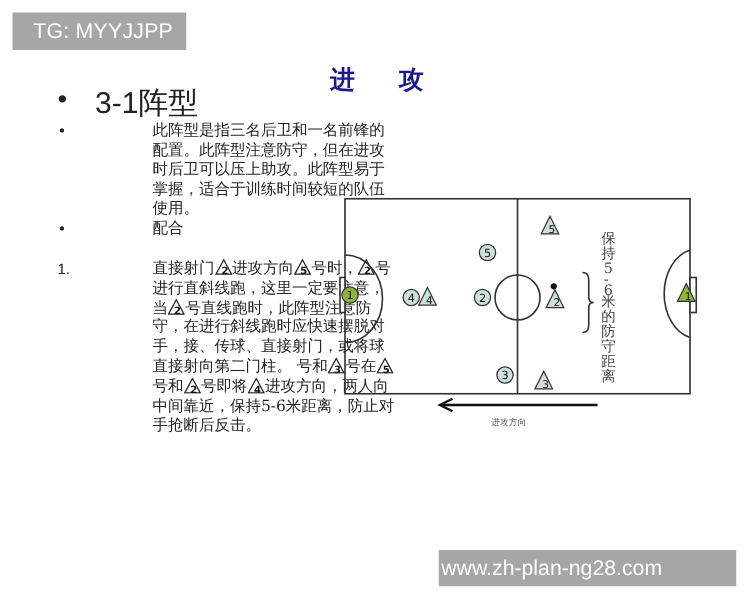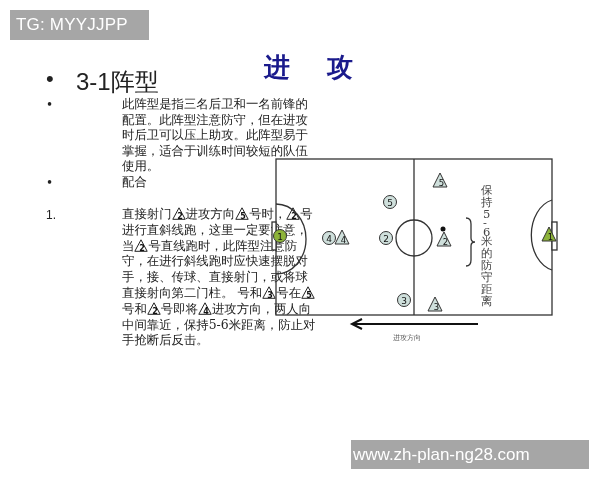--- a/index.html
+++ b/index.html
@@ -1,18 +1,18 @@
 <!DOCTYPE html>
 <html><head>
 <meta charset="utf-8">
 <style>
   html,body{margin:0;padding:0;}
   body{width:600px;height:480px;background:#ffffff;position:relative;overflow:hidden;font-family:"DejaVu Serif","Liberation Serif",serif;color:#222;}
-  .tag{position:absolute;left:10px;top:10px;width:139px;height:30px;background:#a6a6a6;color:#fff;font-family:"Liberation Sans","DejaVu Sans",sans-serif;font-size:17px;line-height:30px;padding-left:6px;box-sizing:border-box;letter-spacing:0.2px;}
-  .title{position:absolute;left:264px;top:50px;font-size:26px;color:#1a1a8c;font-weight:bold;letter-spacing:14px;font-family:"DejaVu Serif","Liberation Serif",serif;}
+  .tag{position:absolute;left:10px;top:10px;width:139px;height:30px;background:#a6a6a6;color:#fff;font-family:"Liberation Sans","DejaVu Sans",sans-serif;font-size:17px;line-height:30px;padding-left:6px;box-sizing:border-box;letter-spacing:0.2px;text-align:center;}
+  .title{position:absolute;left:264px;top:50px;font-size:20px;color:#1a1a8c;font-weight:bold;letter-spacing:14px;font-family:"DejaVu Serif","Liberation Serif",serif;}
   .h1{position:absolute;left:46px;top:66px;font-size:24px;color:#222;font-family:"Liberation Sans","DejaVu Sans",sans-serif;}
   .h1 .dot{position:absolute;left:0;top:0;font-size:22px;}
   .h1 .txt{position:absolute;left:30px;top:0;white-space:nowrap;}
   .bullet{position:absolute;left:46px;font-size:12px;}
   .para{position:absolute;left:78px;width:196px;font-size:12.4px;line-height:15.6px;color:#222;margin-left:44px;}
   .num{position:absolute;left:46px;font-size:12px;font-family:"Liberation Sans","DejaVu Sans",sans-serif;}
   .tri{display:inline-block;width:14px;height:13px;vertical-align:-2px;}
   .watermark{position:absolute;left:351px;top:440px;width:238px;height:29px;background:#a6a6a6;color:#fff;font-family:"Liberation Sans","DejaVu Sans",sans-serif;font-size:17px;line-height:29px;padding-left:2px;box-sizing:border-box;}
   svg.pitch{position:absolute;left:0;top:0;}
 </style>

